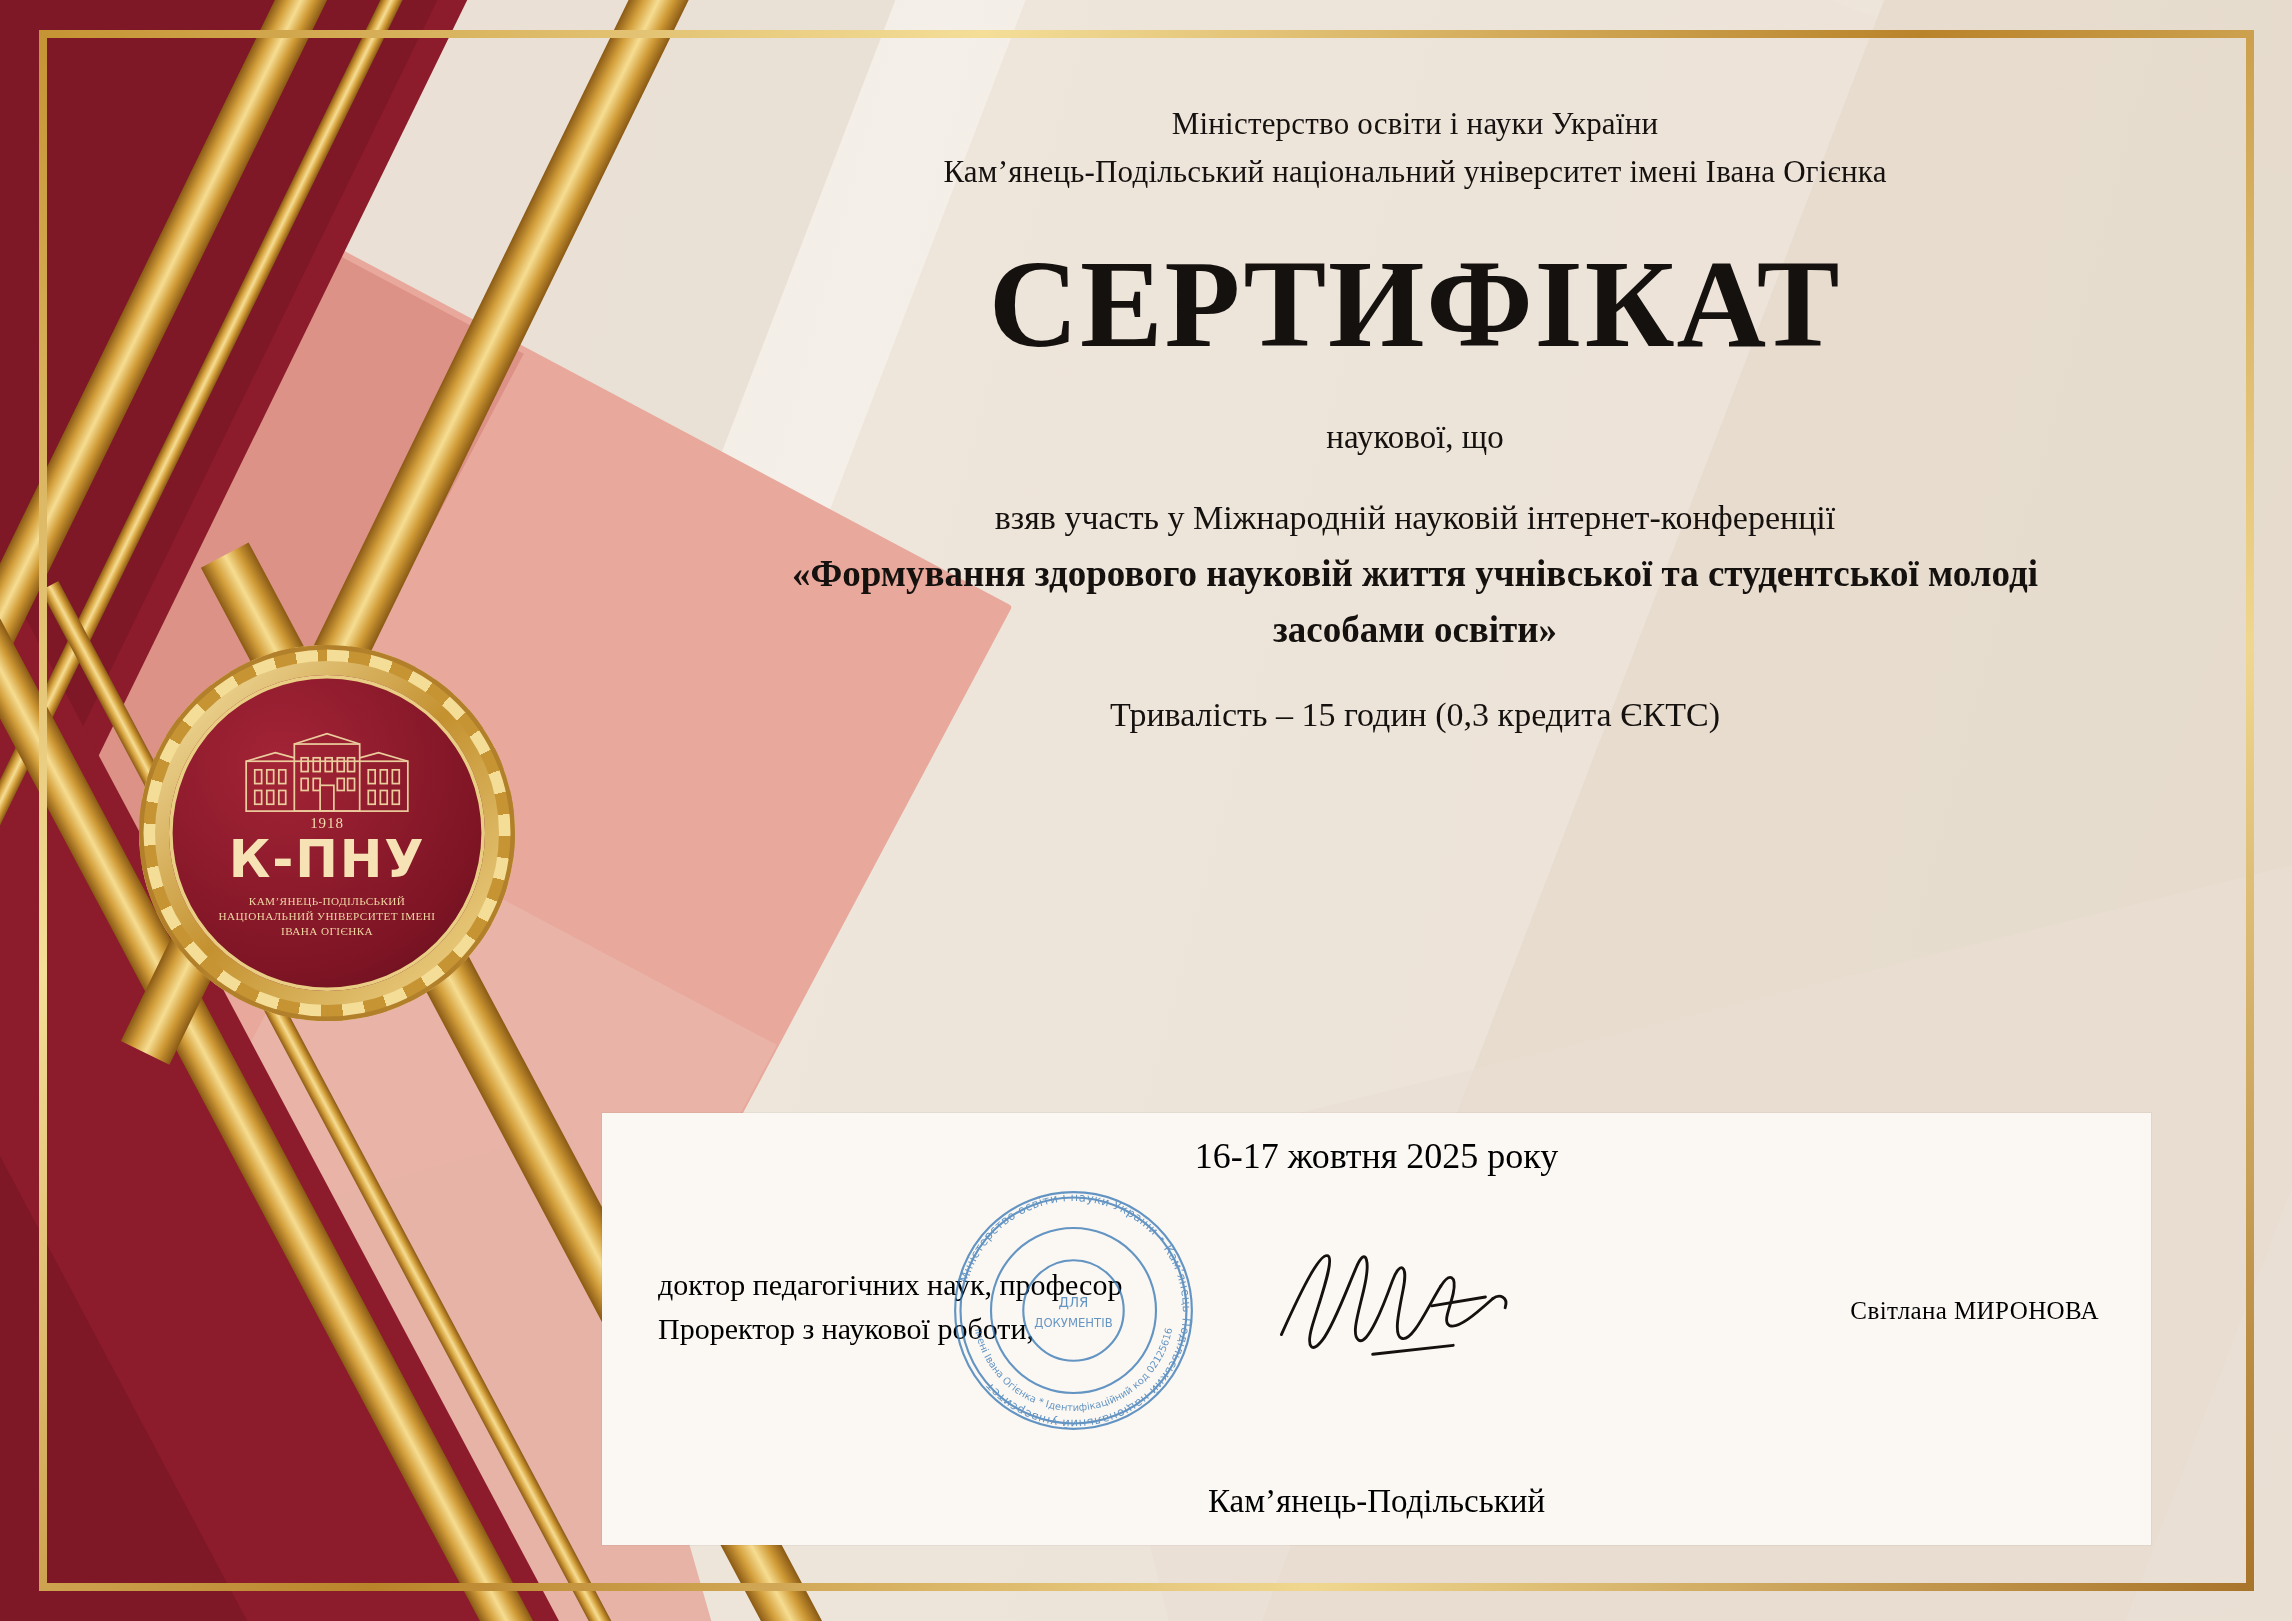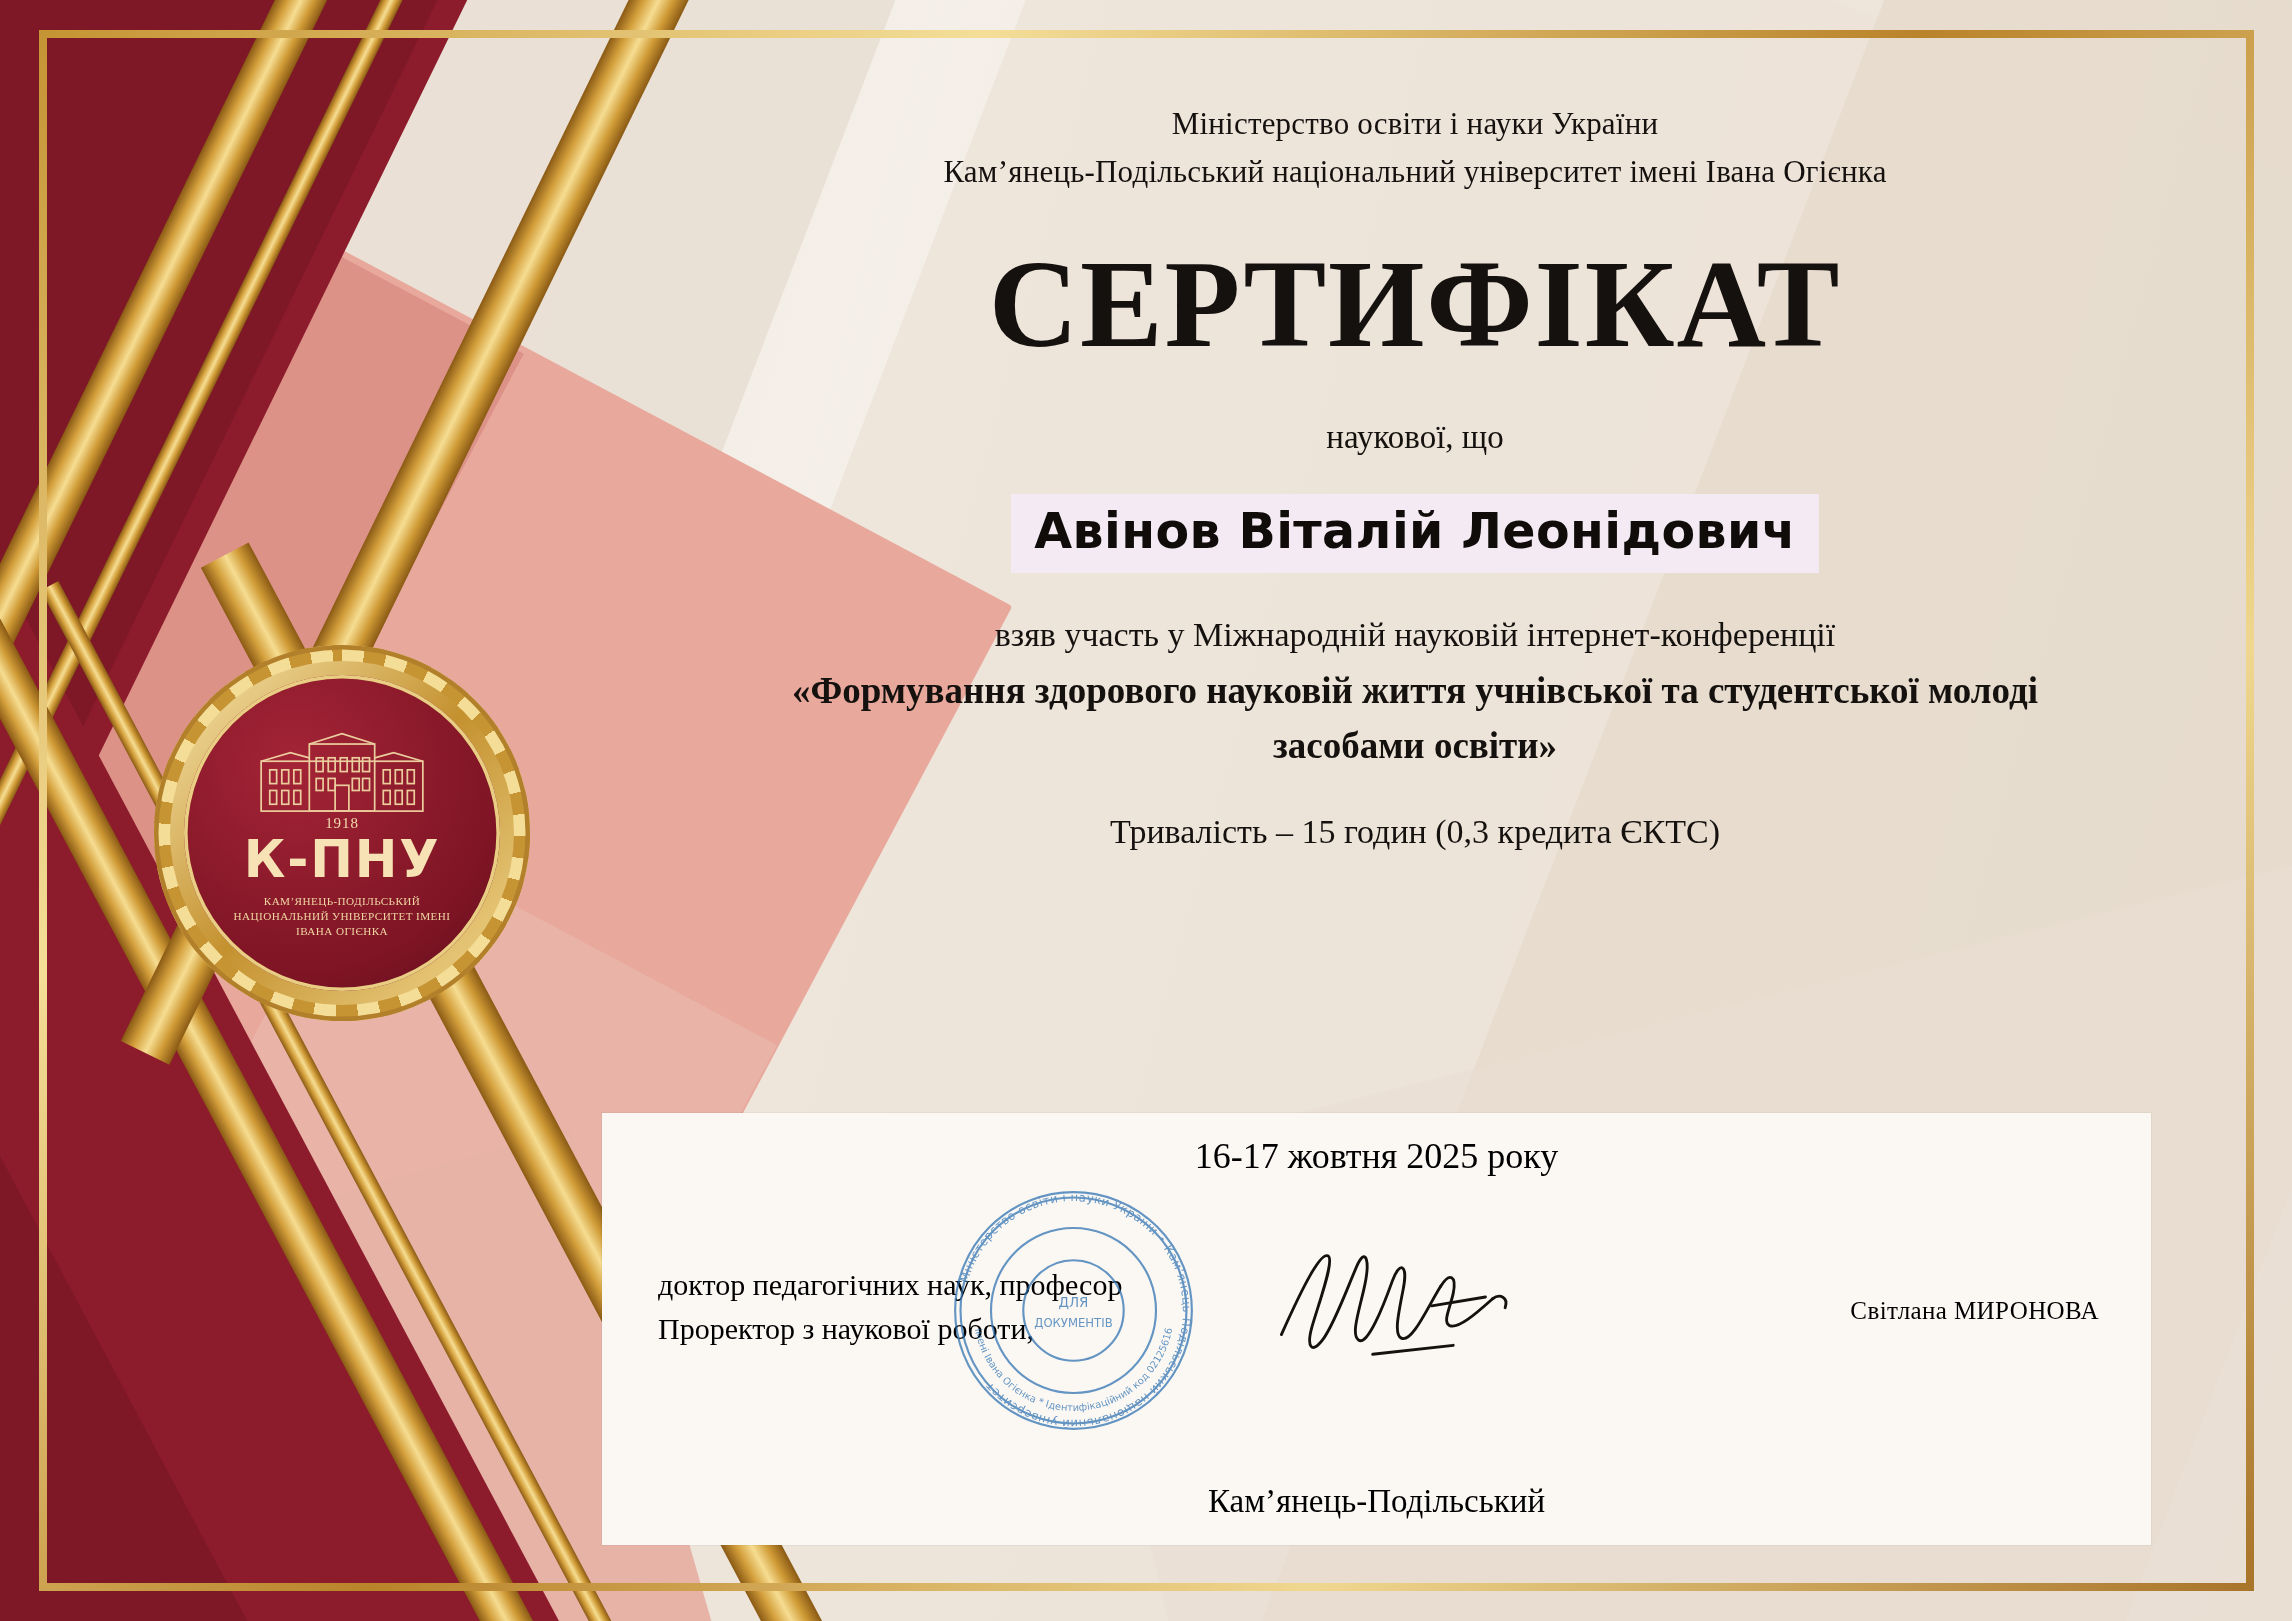--- a/index.html
+++ b/index.html
@@ -168,21 +168,21 @@
     left: 39px; top: 30px;
     right: 39px; bottom: 30px;
     border: 8px solid;
     border-image: linear-gradient(135deg, #c59434, #f4de98, #b9832a, #f0d78f, #a9752a) 1;
     pointer-events: none;
   }
 
   
   .seal {
     position: absolute;
-    left: 154px;
+    left: 139px;
     top: 645px;
     width: 376px;
     height: 376px;
   }
   .seal-gold {
     position: absolute;
     inset: 0;
     border-radius: 50%;
     background:
       repeating-conic-gradient(#f4dd96 0deg 7deg, #c79434 7deg 14deg);
@@ -423,23 +423,20 @@
   </div>
 
   <div class="content">
     <div class="org-line">Міністерство освіти і науки України</div>
     <div class="org-line">Кам’янець-Подільський національний університет імені Івана Огієнка</div>
 
     <div class="title">СЕРТИФІКАТ</div>
 
     <div class="attests">наукової, що</div>
 
-    <div class="name-wrap">
-      <div class="name">Авінов Віталій Леонідович</div>
-    </div>
 
     <div class="participation">взяв участь у  Міжнародній науковій інтернет-конференції</div>
     <div class="conference">«Формування здорового науковій життя учнівської та студентської молоді засобами освіти»</div>
     <div class="duration">Тривалість – 15 годин (0,3 кредита ЄКТС)</div>
   </div>
 
   <div class="signature-panel">
     <div class="sig-date">16-17 жовтня 2025 року</div>
 
     <div class="sig-role">

